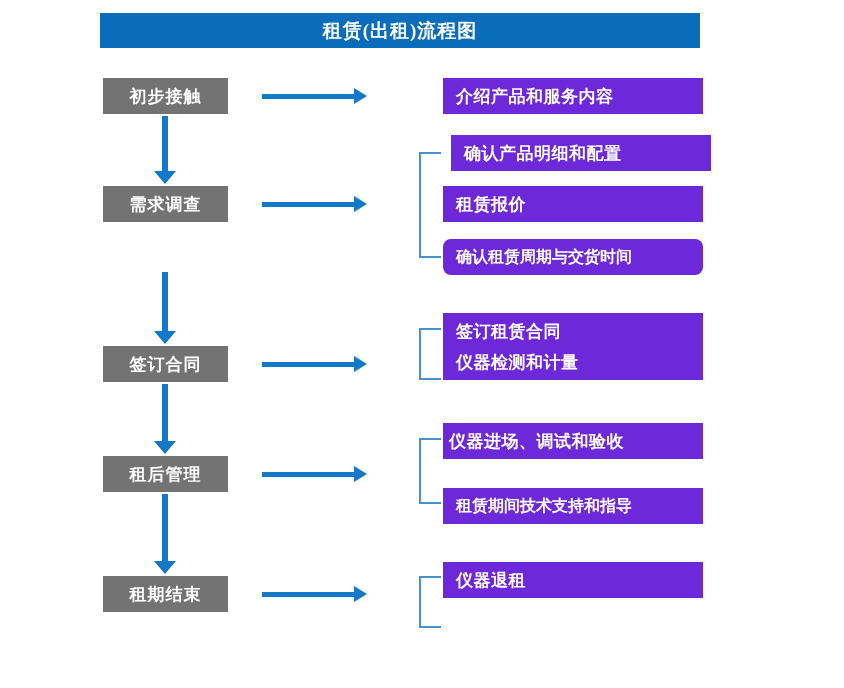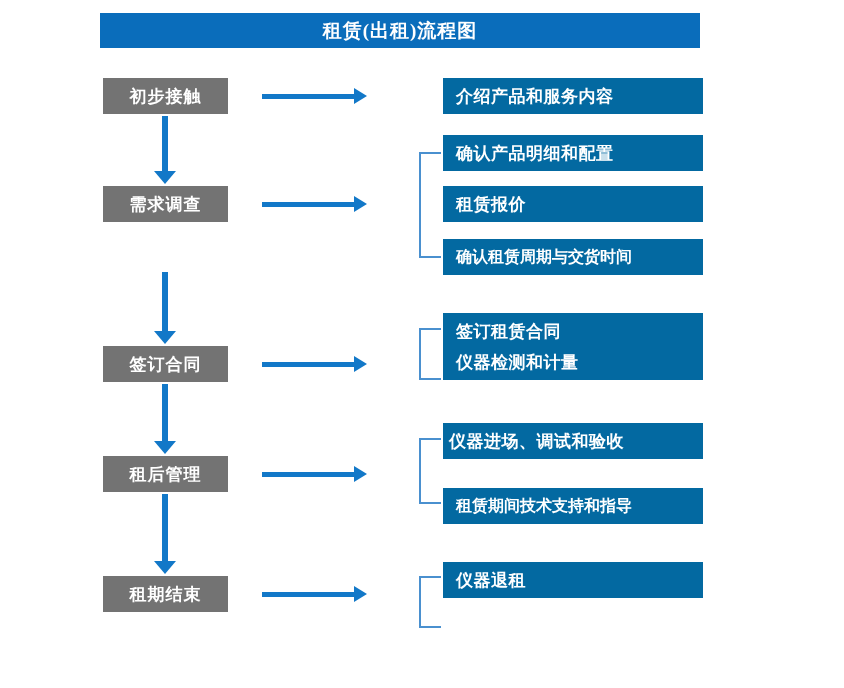--- a/index.html
+++ b/index.html
@@ -57,21 +57,21 @@
     justify-content: center;
     white-space: nowrap;
   }
 
   
   .detail-box {
     position: absolute;
     left: 443px;
     width: 260px;
     height: 36px;
-    background: #0369a1;
+    background: #6d28d9;
     color: #ffffff;
     font-size: 17px;
     font-weight: bold;
     letter-spacing: 0.5px;
     display: flex;
     align-items: center;
     padding-left: 13px;
     box-sizing: border-box;
     white-space: nowrap;
   }
@@ -198,25 +198,25 @@
   <div class="bracket" style="top:152px; height:106px;"></div>
 
   <div class="bracket" style="top:328px; height:52px;"></div>
 
   <div class="bracket" style="top:438px; height:66px;"></div>
 
   <div class="bracket" style="top:576px; height:52px;"></div>
 
   <div class="detail-box" style="top:78px;">介绍产品和服务内容</div>
 
-  <div class="detail-box" style="top:135px;">确认产品明细和配置</div>
+  <div class="detail-box" style="top:135px;margin-left:8px;">确认产品明细和配置</div>
 
   <div class="detail-box" style="top:186px;">租赁报价</div>
 
-  <div class="detail-box tight" style="top:239px;">确认租赁周期与交货时间</div>
+  <div class="detail-box tight" style="top:239px;border-radius:8px;">确认租赁周期与交货时间</div>
 
   <div class="detail-box" style="top:313px;">签订租赁合同</div>
 
   <div class="detail-box" style="top:344px;">仪器检测和计量</div>
 
   <div class="detail-box" style="top:423px;padding-left:6px;">仪器进场、调试和验收</div>
 
   <div class="detail-box tight" style="top:488px;">租赁期间技术支持和指导</div>
 
   <div class="detail-box" style="top:562px;">仪器退租</div>

